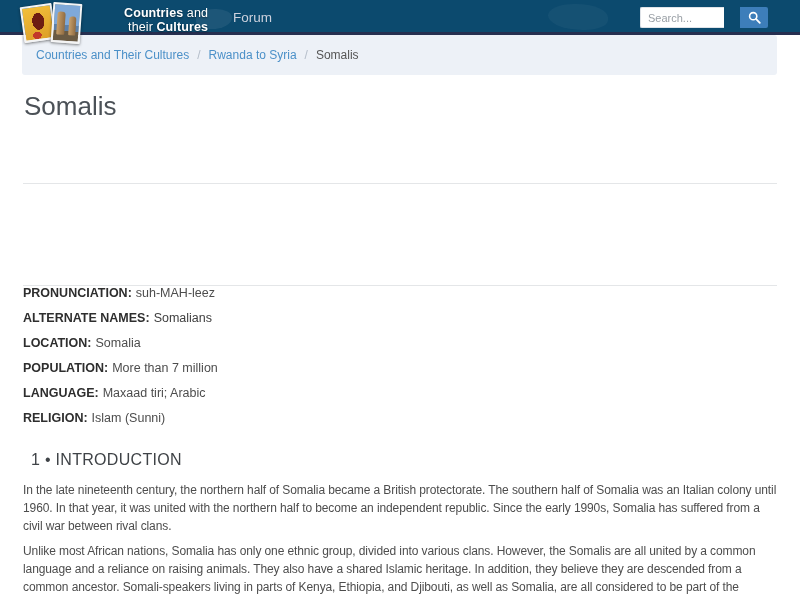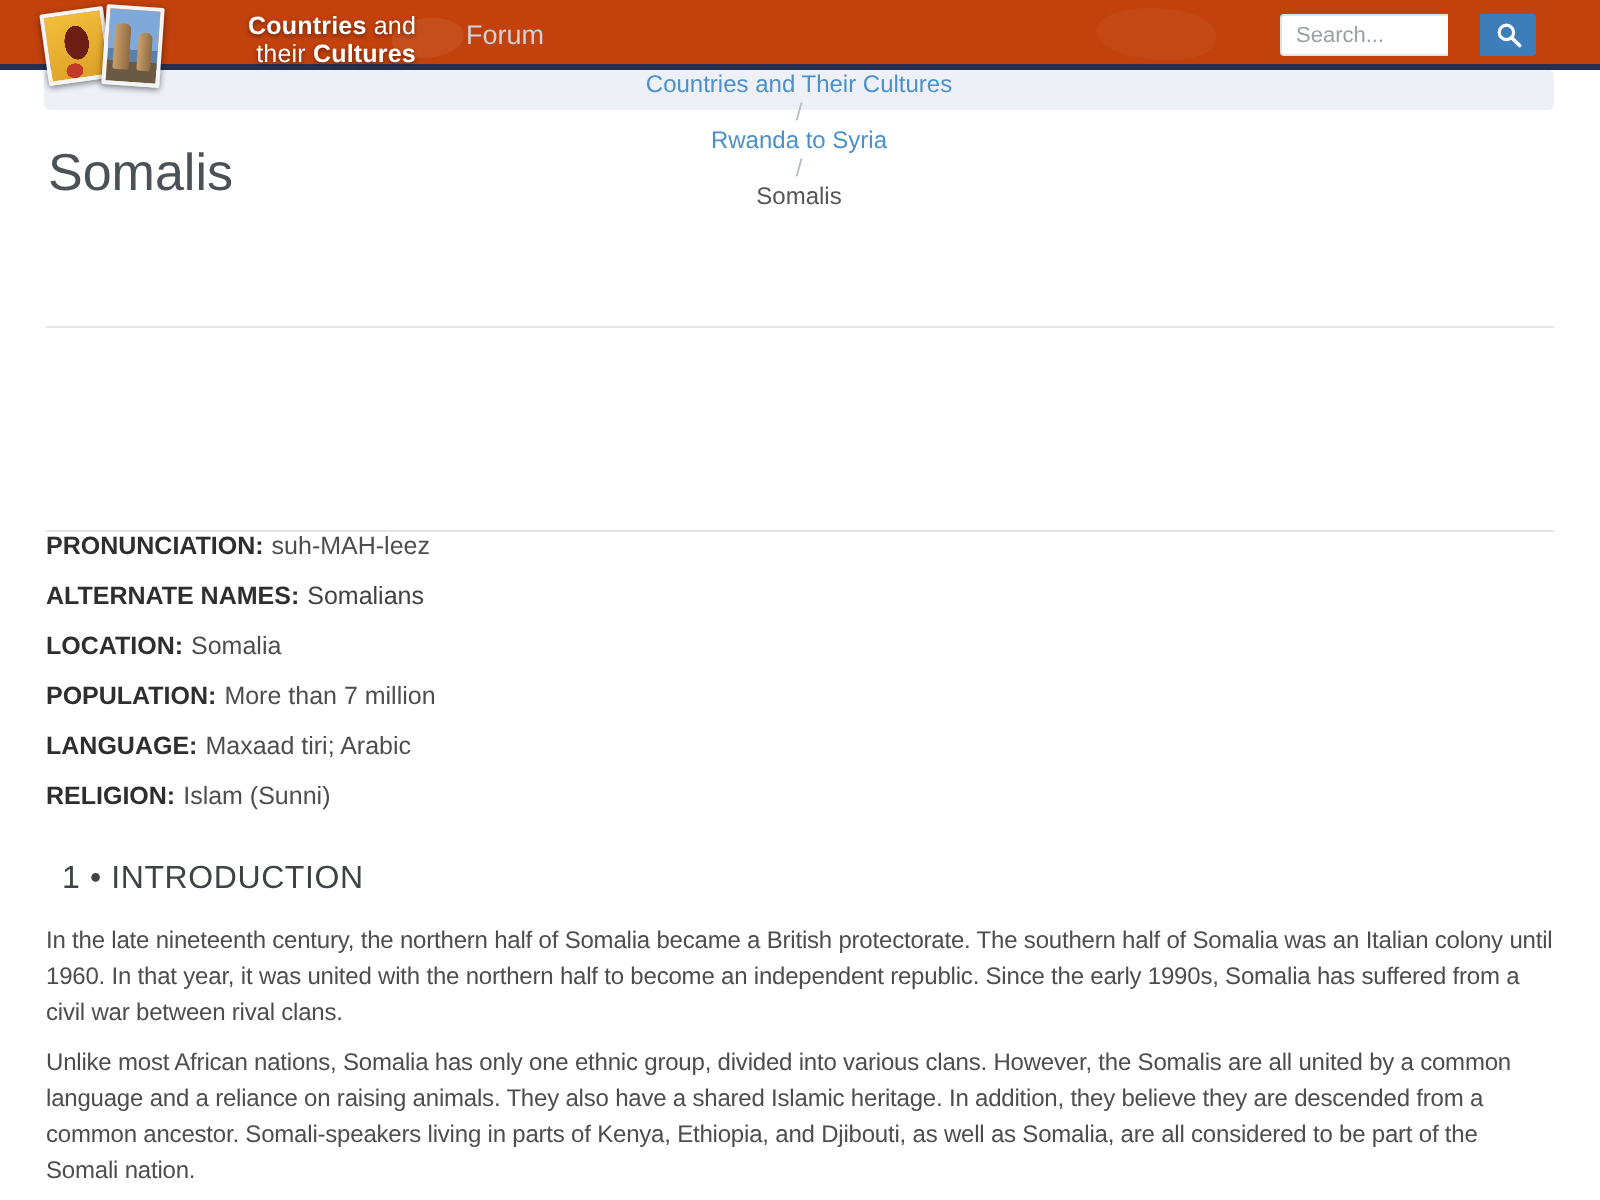--- a/index.html
+++ b/index.html
@@ -7,21 +7,21 @@
   body {
     width: 800px; height: 600px; overflow: hidden;
     background: #ffffff;
     font-family: "Liberation Sans", "DejaVu Sans", sans-serif;
   }
   .page { position: relative; width: 800px; height: 600px; overflow: hidden; }
 
   
   .site-header {
     position: relative; height: 35px;
-    background: #c2410c;
+    background: #0c4a6e;
     border-bottom: 3px solid #262f50;
     padding-left: 23px;
   }
   .site-header::before { 
     content: ""; position: absolute; left: 196px; top: 9px;
     width: 36px; height: 20px;
     background: rgba(255,255,255,0.07);
     border-radius: 55% 45% 60% 40%;
   }
   .site-header::after {
@@ -78,24 +78,24 @@
   }
   .search-input::placeholder { color: #9aa0a6; }
   .search-btn {
     width: 28px; height: 21px; border: 0; border-radius: 0 2px 2px 0;
     background: #3d7eba; cursor: pointer;
     display: flex; align-items: center; justify-content: center; padding: 0;
   }
 
   
   .breadcrumb {
-    margin: 0 23px 0 22px; height: 20px;
+    margin: 0 23px 0 22px; height: 40px;
     background: #edf1f7; border-radius: 3px;
     display: flex; align-items: center; padding: 0 14px;
-    font-size: 12px; white-space: nowrap; flex-direction: column;
+    font-size: 12px; white-space: nowrap;
   }
   .breadcrumb a { color: #4b90c8; text-decoration: none; }
   .crumb-sep { color: #b4bdc9; margin: 0 8px; }
   .crumb-current { color: #555555; }
 
   
   .main { padding: 0 23px; }
   .page-title {
     margin: 16px 0 0 1px;
     font-size: 26px; font-weight: 400; line-height: 31px;

